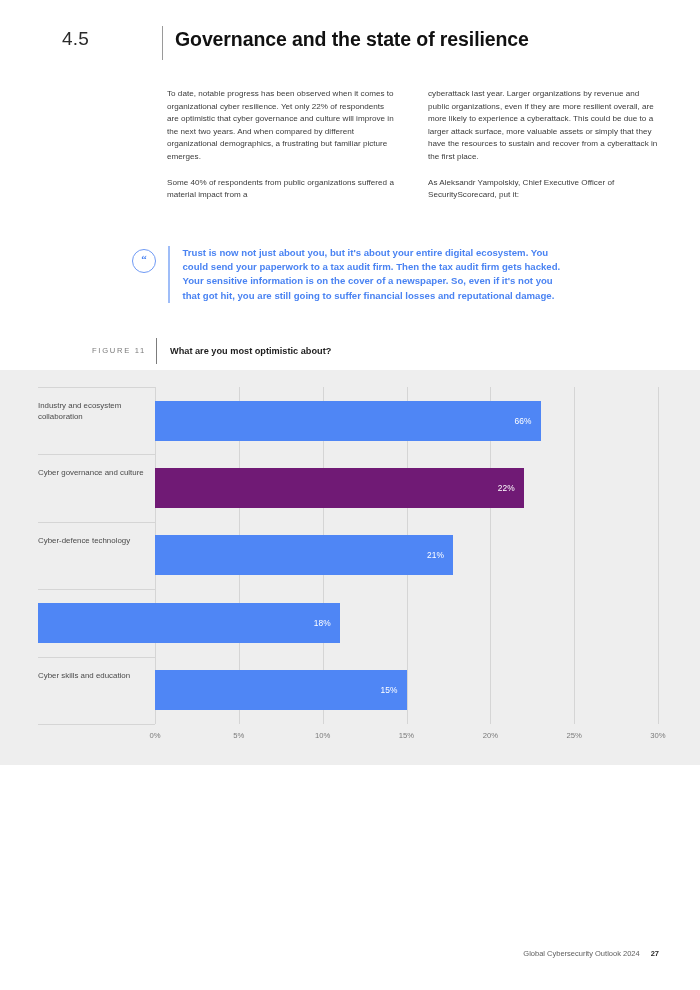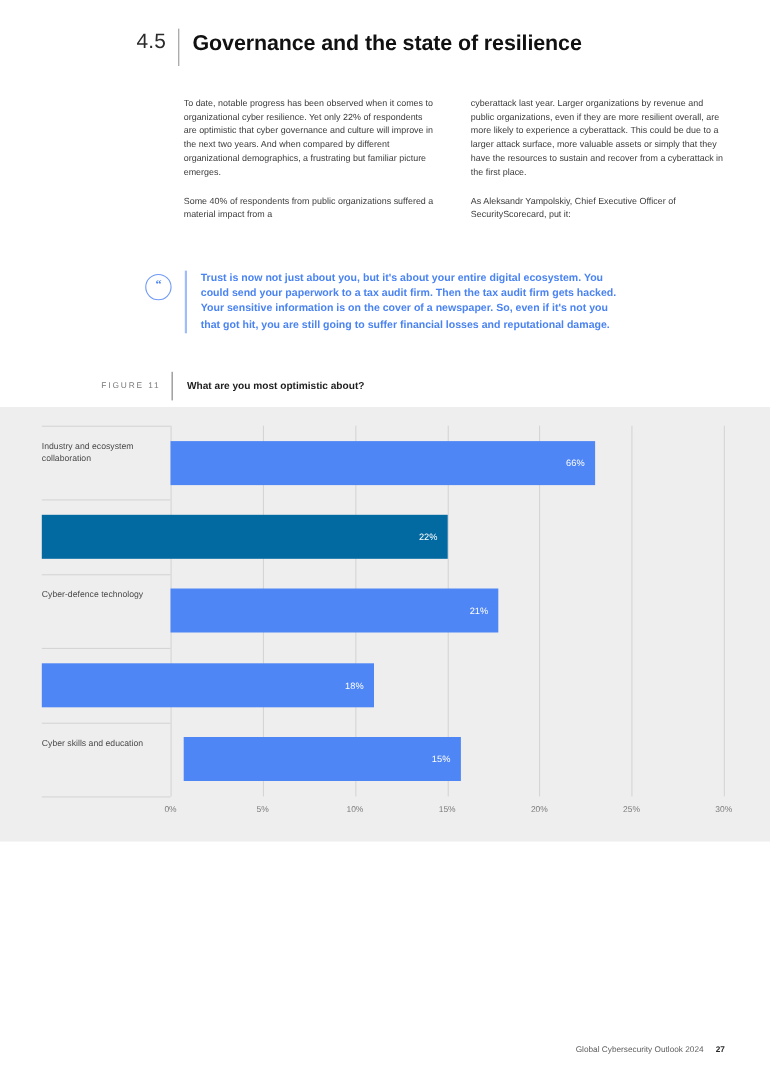--- a/index.html
+++ b/index.html
@@ -22,21 +22,21 @@
     position: absolute;
     left: 0;
     top: 26px;
     width: 700px;
     height: 36px;
     display: flex;
     align-items: flex-start;
   }
   .section-number {
     width: 162px;
-    text-align: right;
+    text-align: center;
     padding-right: 11px;
     box-sizing: border-box;
     font-size: 19px;
     line-height: 26px;
     color: #2b2b2b;
     letter-spacing: 0.2px;
   }
   .head-rule {
     width: 1px;
     height: 34px;
@@ -309,22 +309,23 @@
         <div class="row" style="top: 0px; height: 67.4px;">
           <div class="cat-label">Industry and ecosystem collaboration</div>
           <div class="bar-area">
             <div class="bar" style="width: 385.633px; background: rgb(79, 134, 245);">
               <span class="bar-value">66%</span>
             </div>
           </div>
         </div>
         <div class="row-sep" style="top: 67.4px;"></div>
         <div class="row" style="top: 67.4px; height: 67.4px;">
-          <div class="bar-area">
-            <div class="bar" style="width: 368.867px; background: #0369a1;">
+          <div class="cat-label">Cyber governance and culture</div>
+          <div class="bar-area">
+            <div class="bar" style="width: 368.867px; background: #701a75;">
               <span class="bar-value">22%</span>
             </div>
           </div>
         </div>
         <div class="row-sep" style="top: 134.8px;"></div>
         <div class="row" style="top: 134.8px; height: 67.4px;">
           <div class="cat-label">Cyber-defence technology</div>
           <div class="bar-area">
             <div class="bar" style="width: 298px; background: rgb(79, 134, 245);">
               <span class="bar-value">21%</span>
@@ -333,21 +334,21 @@
         </div>
         <div class="row-sep" style="top: 202.2px;"></div>
         <div class="row" style="top: 202.2px; height: 67.4px;">
           <div class="bar-area">
             <div class="bar" style="width: 301.8px; background: rgb(79, 134, 245);">
               <span class="bar-value">18%</span>
             </div>
           </div>
         </div>
         <div class="row-sep" style="top: 269.6px;"></div>
-        <div class="row" style="top: 269.6px; height: 67.4px; gap: 12px;">
+        <div class="row" style="top: 269.6px; height: 67.4px;">
           <div class="cat-label">Cyber skills and education</div>
           <div class="bar-area">
             <div class="bar" style="width: 251.5px; background: rgb(79, 134, 245);">
               <span class="bar-value">15%</span>
             </div>
           </div>
         </div>
         <div class="row-sep" style="top: 337px;"></div>
       </div>
     <div class="x-axis" id="x-axis">

